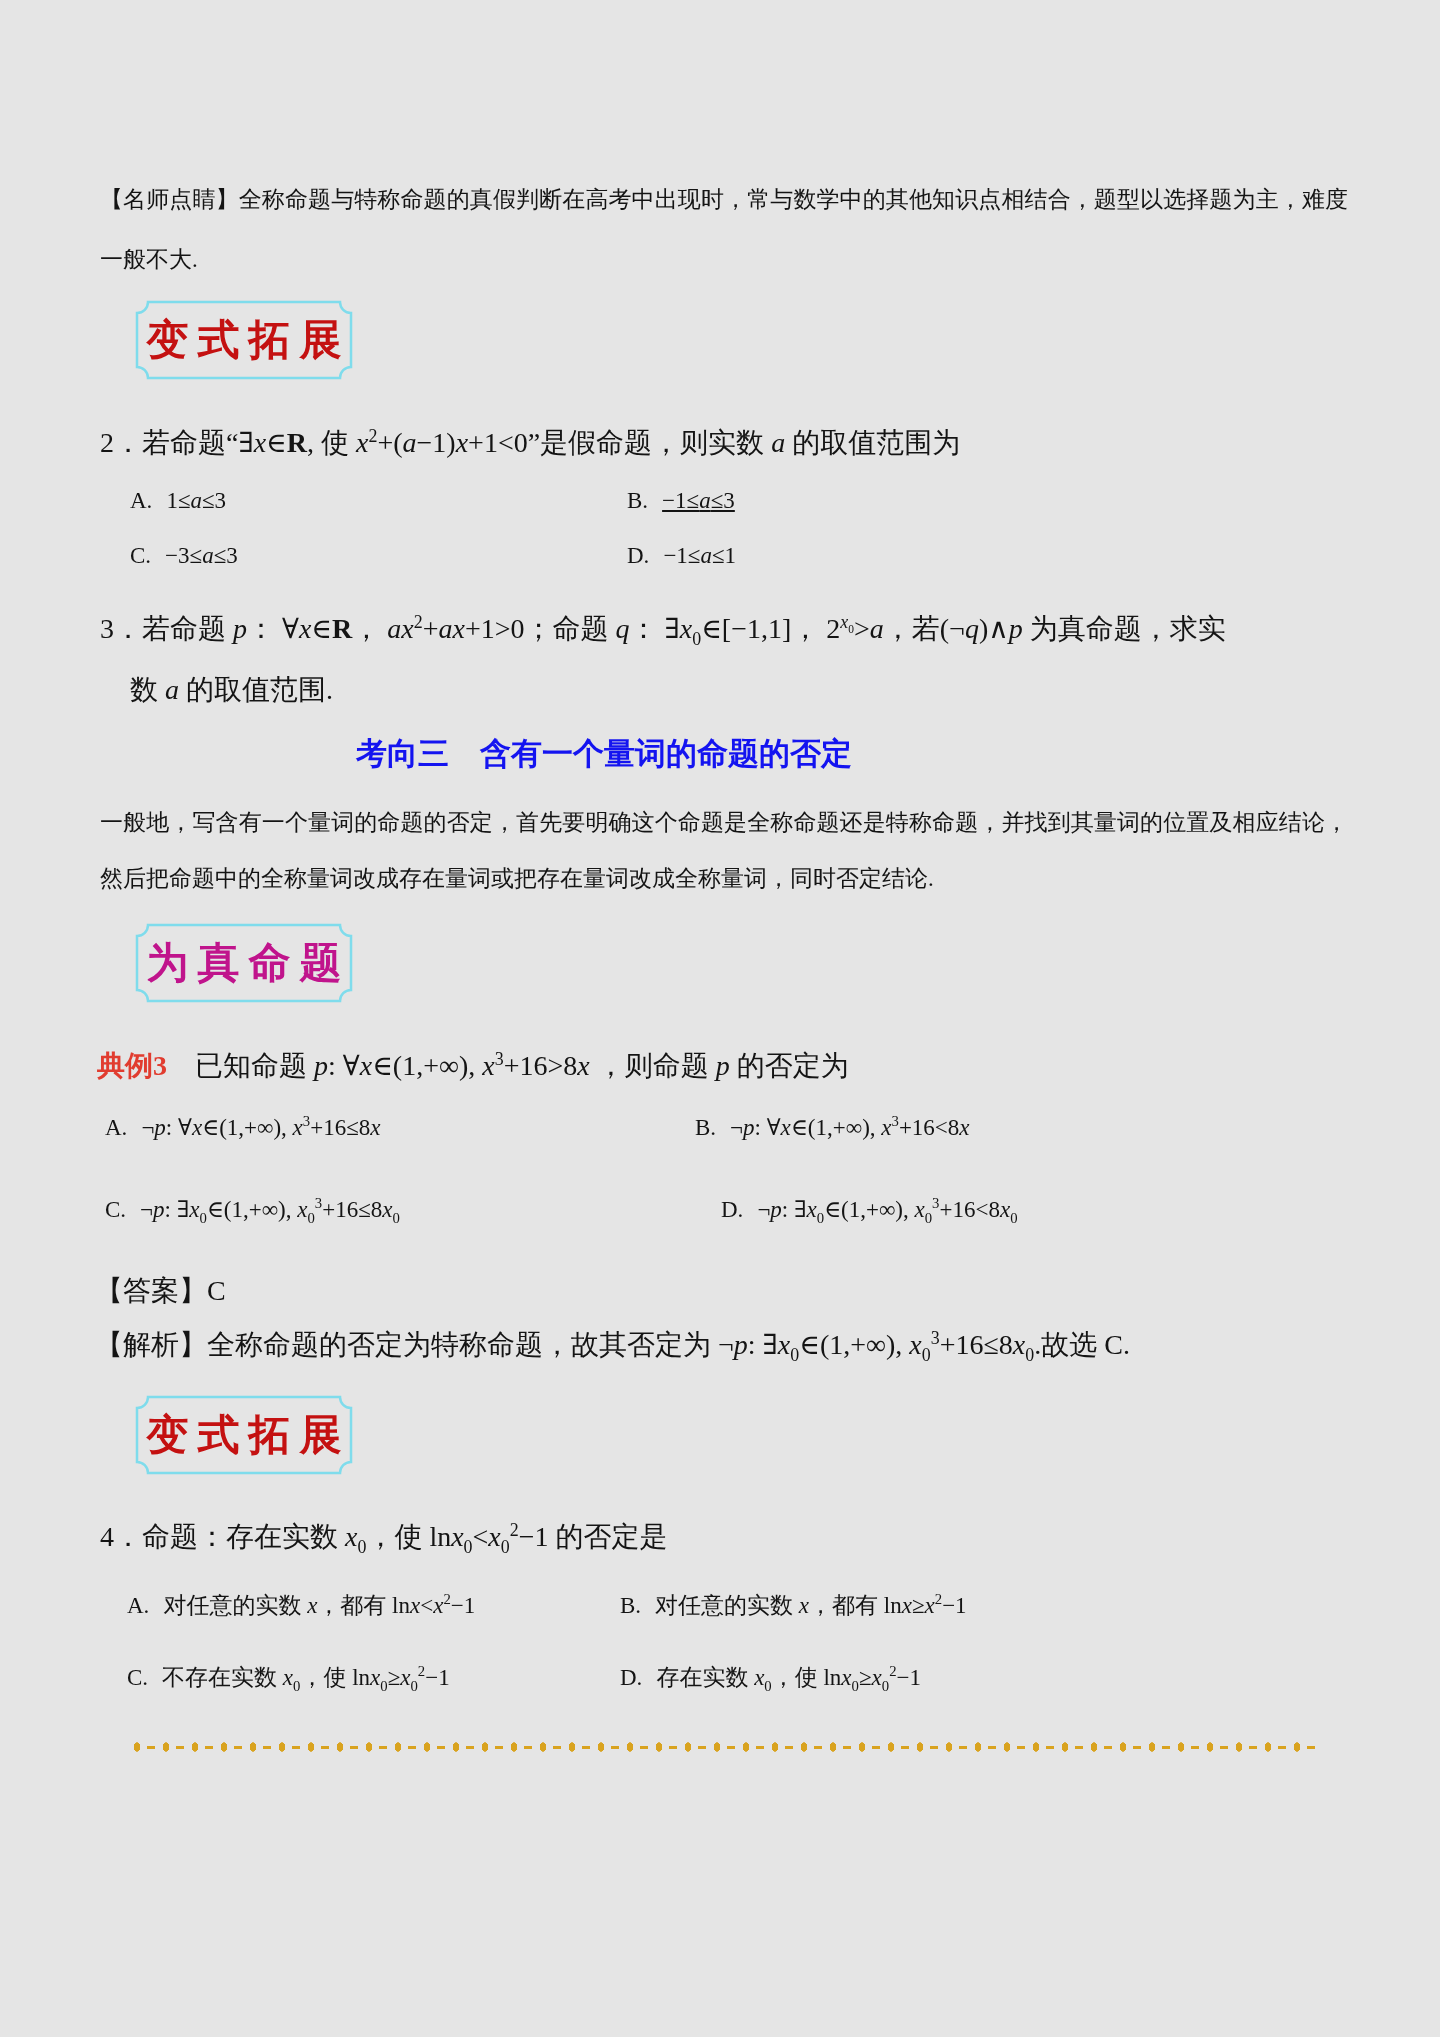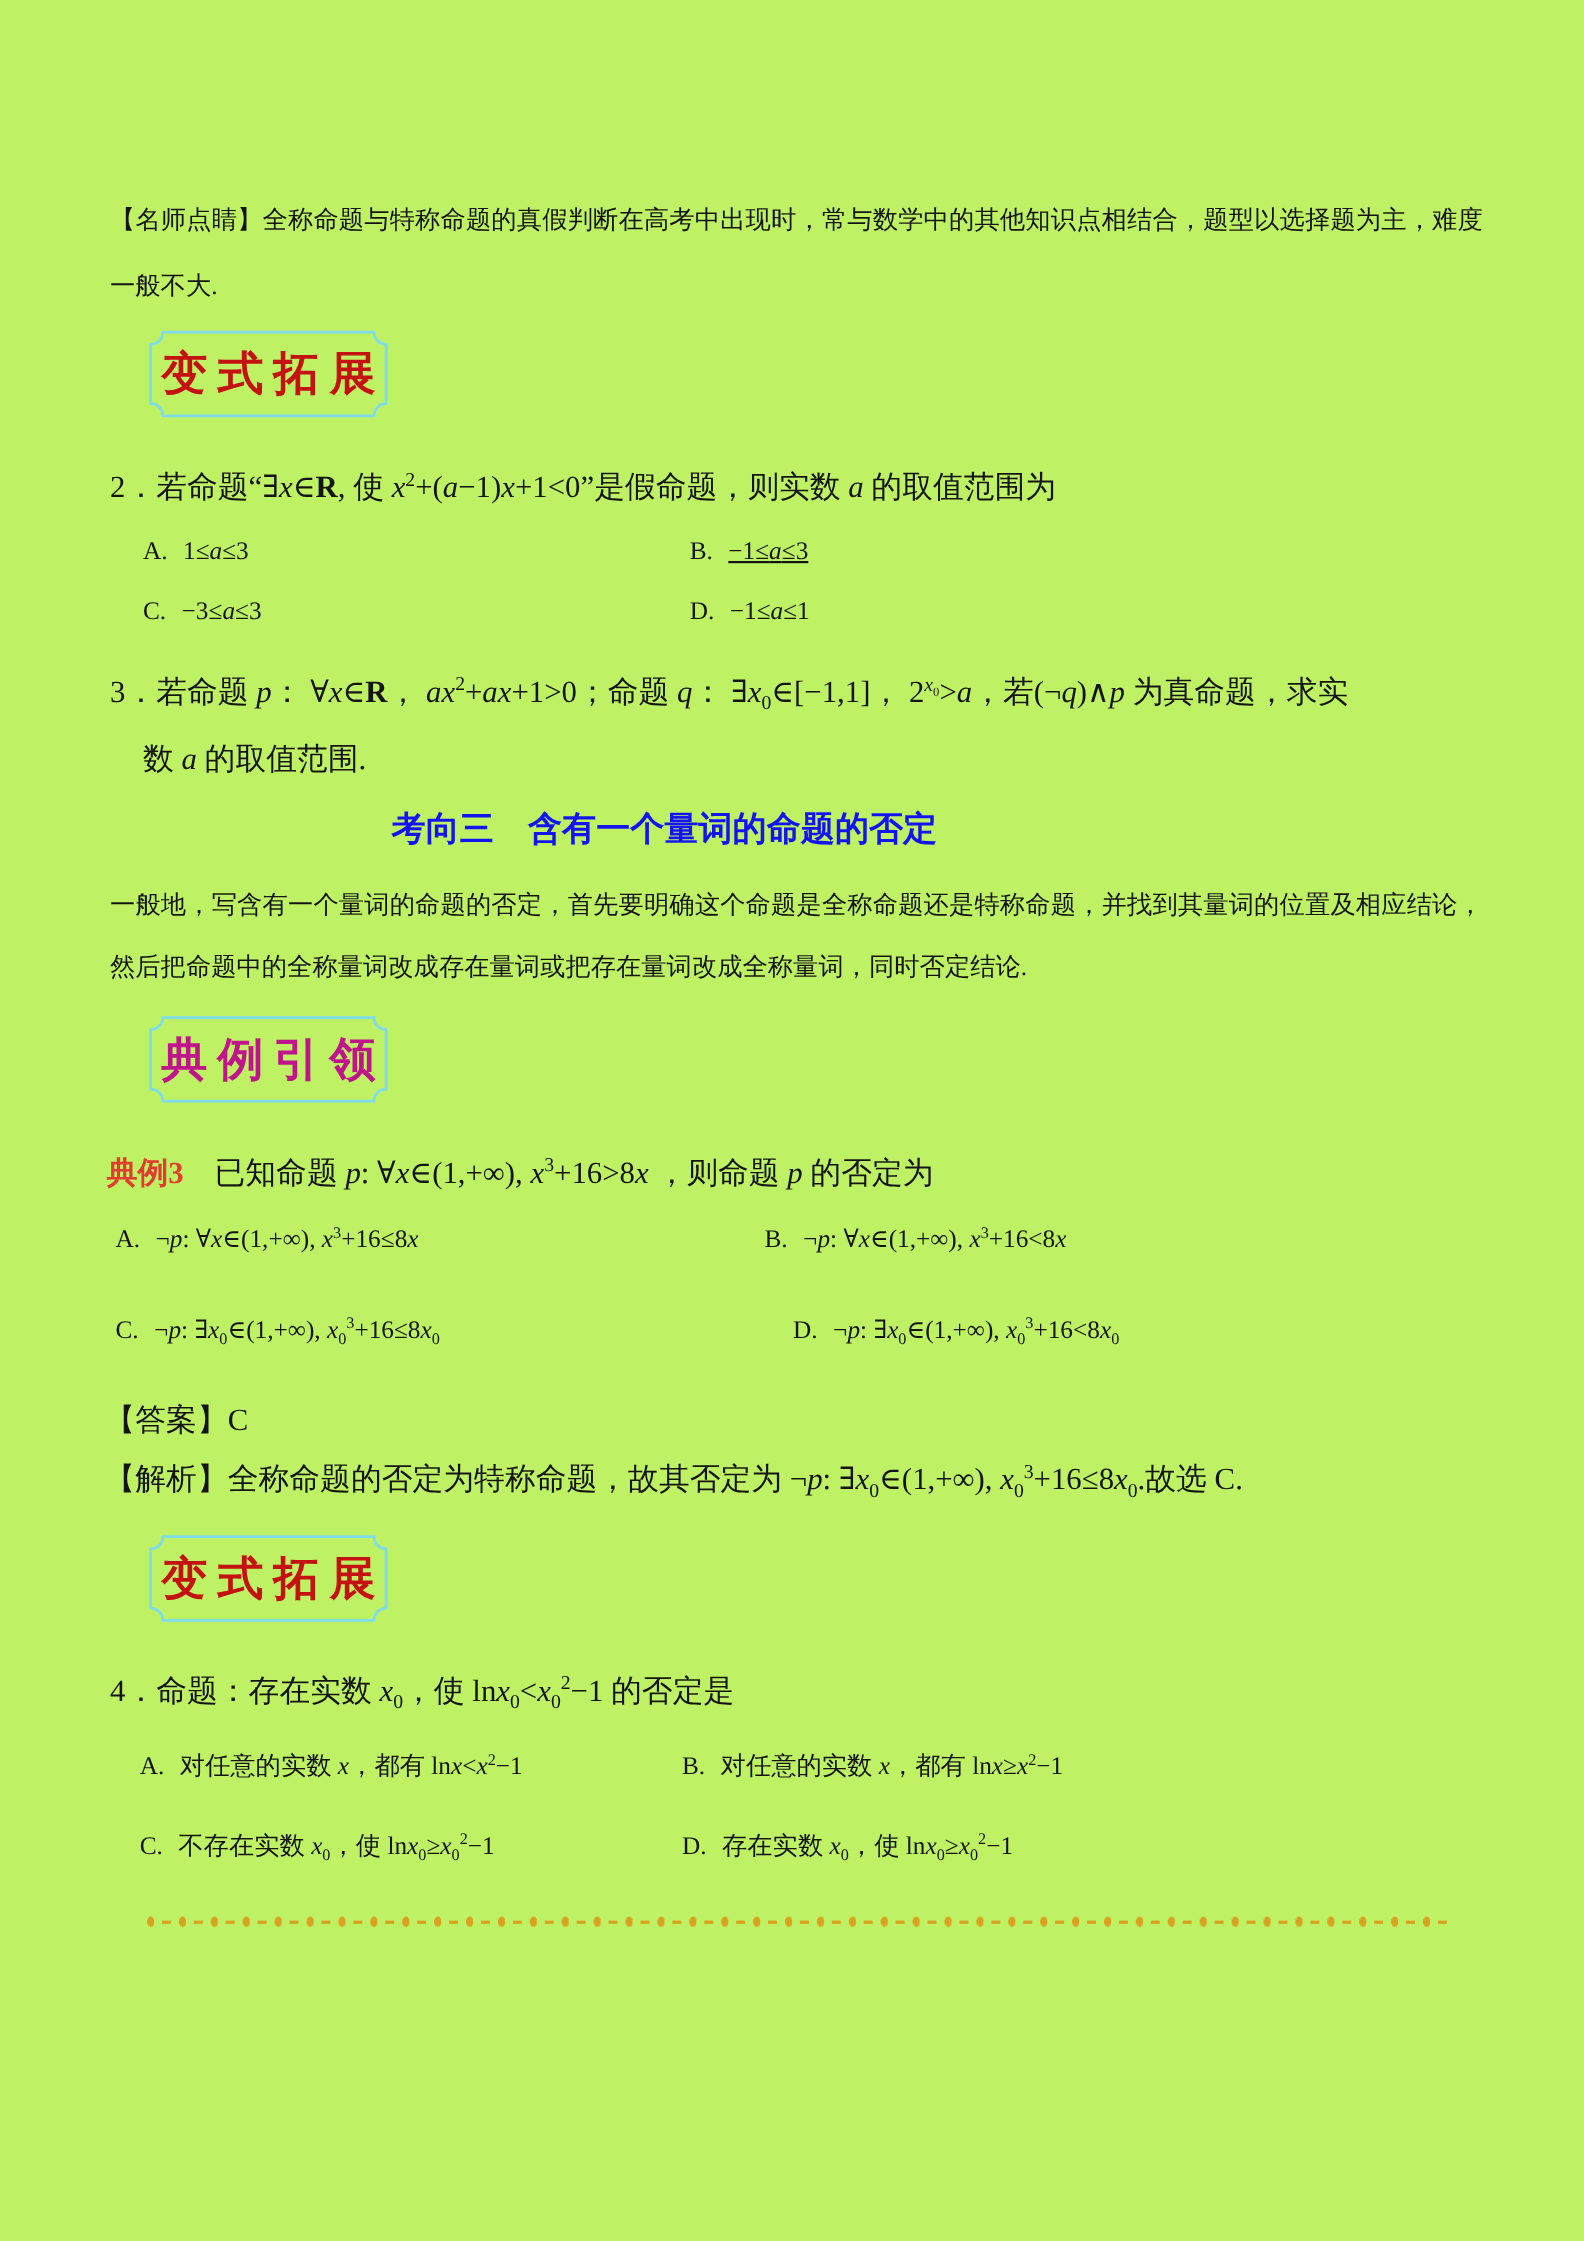--- a/index.html
+++ b/index.html
@@ -1,17 +1,17 @@
 <!DOCTYPE html>
 <html><head>
 <meta charset="utf-8">
 <style>
   html,body{margin:0;padding:0;background:#ffffff;}
   .page{
-    position:relative;width:1440px;height:2037px;background:#bef264;
+    position:relative;width:1440px;height:2037px;background:#e5e5e5;
     font-family:"Liberation Serif","DejaVu Serif",serif;color:#141414;
     overflow:hidden;
   }
   .abs{position:absolute;}
   .para{font-size:23px;text-align:justify;line-height:60px;}
   .line{font-size:28px;white-space:nowrap;}
   i{font-style:italic;font-family:"Liberation Serif","DejaVu Serif",serif;}
   sup,sub{font-size:64%;line-height:0;}
   
   .badge{width:218px;height:80px;}
@@ -73,21 +73,21 @@
   <div class="abs line" style="left:130px;top:671px;">数 <i>a</i> 的取值范围.</div>
 
   <div class="abs section-title">考向三　含有一个量词的命题的否定</div>
 
   <div class="abs para" style="left:100px;top:795px;width:1248px;line-height:56px;">一般地，写含有一个量词的命题的否定，首先要明确这个命题是全称命题还是特称命题，并找到其量词的位置及相应结论，然后把命题中的全称量词改成存在量词或把存在量词改成全称量词，同时否定结论.</div>
 
   <div class="abs badge badge-magenta" style="left:135px;top:923px;">
     <svg width="218" height="80" viewBox="0 0 218 80">
       <path d="M 13,2 H 205 A 11 11 0 0 0 216,13 V 67 A 11 11 0 0 0 205,78 H 13 A 11 11 0 0 0 2,67 V 13 A 11 11 0 0 0 13,2 Z" fill="none" stroke="#7fdcec" stroke-width="2.5" stroke-linecap="round"></path>
     </svg>
-    <span class="badge-label">典例引领</span>
+    <span class="badge-label">为真命题</span>
   </div>
 
   <div class="abs line" style="left:97px;top:1047px;">
     <span class="ex-label">典例3</span><span>已知命题 <i>p</i>:  ∀<i>x</i>∈(1,+∞), <i>x</i><sup>3</sup>+16&gt;8<i>x</i> ，则命题 <i>p</i> 的否定为</span>
   </div>
   <div class="abs opt" style="left:105px;top:1114px;">
     <span class="opt-label">A.</span><span>¬<i>p</i>:  ∀<i>x</i>∈(1,+∞), <i>x</i><sup>3</sup>+16≤8<i>x</i></span>
   </div>
   <div class="abs opt" style="left:695px;top:1114px;">
     <span class="opt-label">B.</span><span>¬<i>p</i>:  ∀<i>x</i>∈(1,+∞), <i>x</i><sup>3</sup>+16&lt;8<i>x</i></span>

